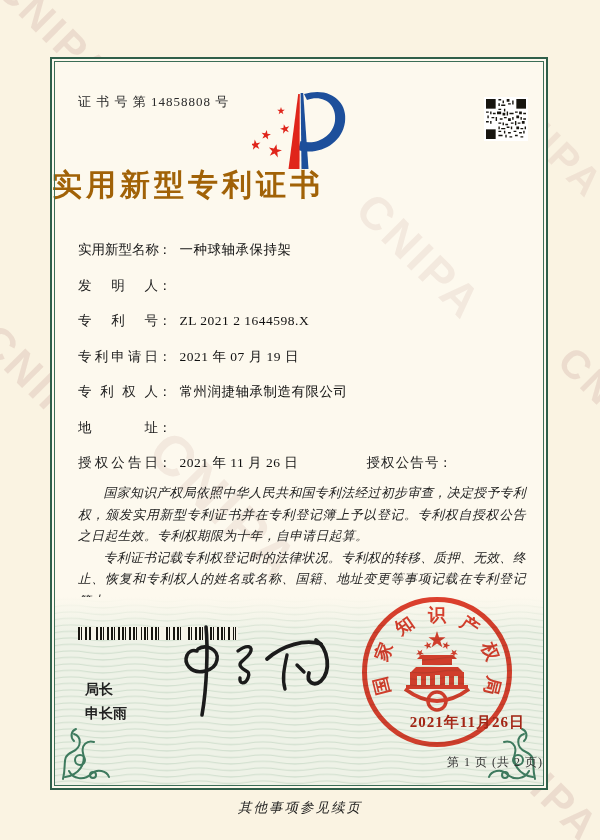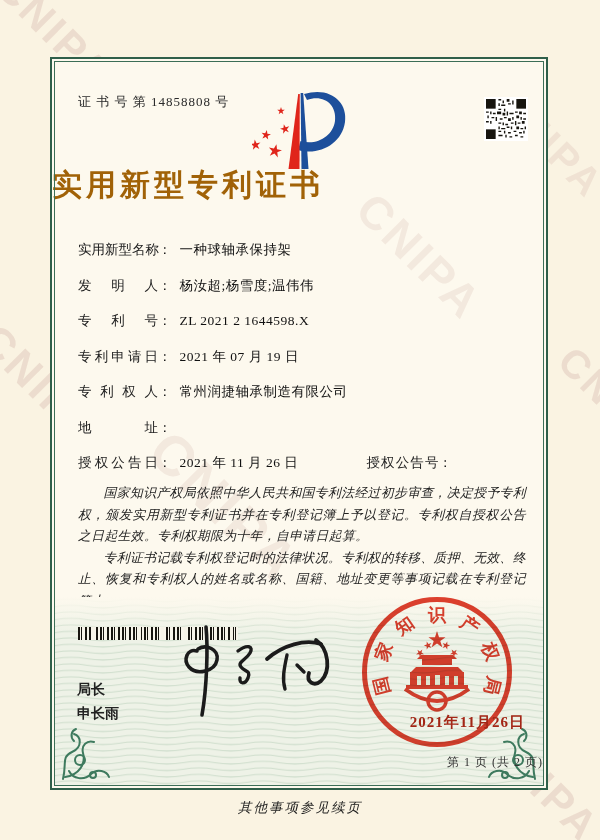--- a/index.html
+++ b/index.html
@@ -93,21 +93,21 @@
     background:linear-gradient(var(--inner-bg),rgba(253,249,238,0));
   }
   
   .barcode{
     position:absolute;left:23px;top:30px;width:160px;height:13px;
     background:
       repeating-linear-gradient(90deg,rgba(253,249,238,0) 0 14px,#f5f2e6 14px 17px,rgba(253,249,238,0) 17px 23px),
       repeating-linear-gradient(90deg,#17150f 0 2px,#f7f4e9 2px 3px,#17150f 3px 4px,#f7f4e9 4px 7px,#17150f 7px 9px,#f7f4e9 9px 11px);
   }
   
-  .signer{position:absolute;left:22px;top:80px;font-size:14px;font-weight:bold;line-height:24px;color:#222;
+  .signer{position:absolute;left:30px;top:80px;font-size:14px;font-weight:bold;line-height:24px;color:#222;
     font-family:"Liberation Sans","DejaVu Sans",sans-serif;}
   .signature{position:absolute;left:120px;top:18px;width:170px;height:110px;}
   
   .seal{position:absolute;left:305px;top:-2px;width:154px;height:154px;opacity:.93;mix-blend-mode:multiply;}
   .seal-ring{
     position:absolute;inset:2px;border:5px solid var(--accent-red);border-radius:50%;
   }
   .seal-char{
     position:absolute;left:50%;top:50%;width:20px;height:20px;margin:-10px 0 0 -10px;
     font-size:18px;font-weight:bold;color:var(--accent-red);
@@ -183,21 +183,20 @@
 
   <div class="fields">
     <div class="field-row">
       <span class="f-label">实用新型名称</span>
         <span class="f-colon">：</span>
       <span class="f-value">一种球轴承保持架</span>
     </div>
     <div class="field-row">
       <span class="f-label">发明人</span>
         <span class="f-colon">：</span>
-      <span class="f-value">杨汝超;杨雪度;温伟伟</span>
     </div>
     <div class="field-row">
       <span class="f-label">专利号</span>
         <span class="f-colon">：</span>
       <span class="f-value">ZL 2021 2 1644598.X</span>
     </div>
     <div class="field-row">
       <span class="f-label">专利申请日</span>
         <span class="f-colon">：</span>
       <span class="f-value">2021 年 07 月 19 日</span>

